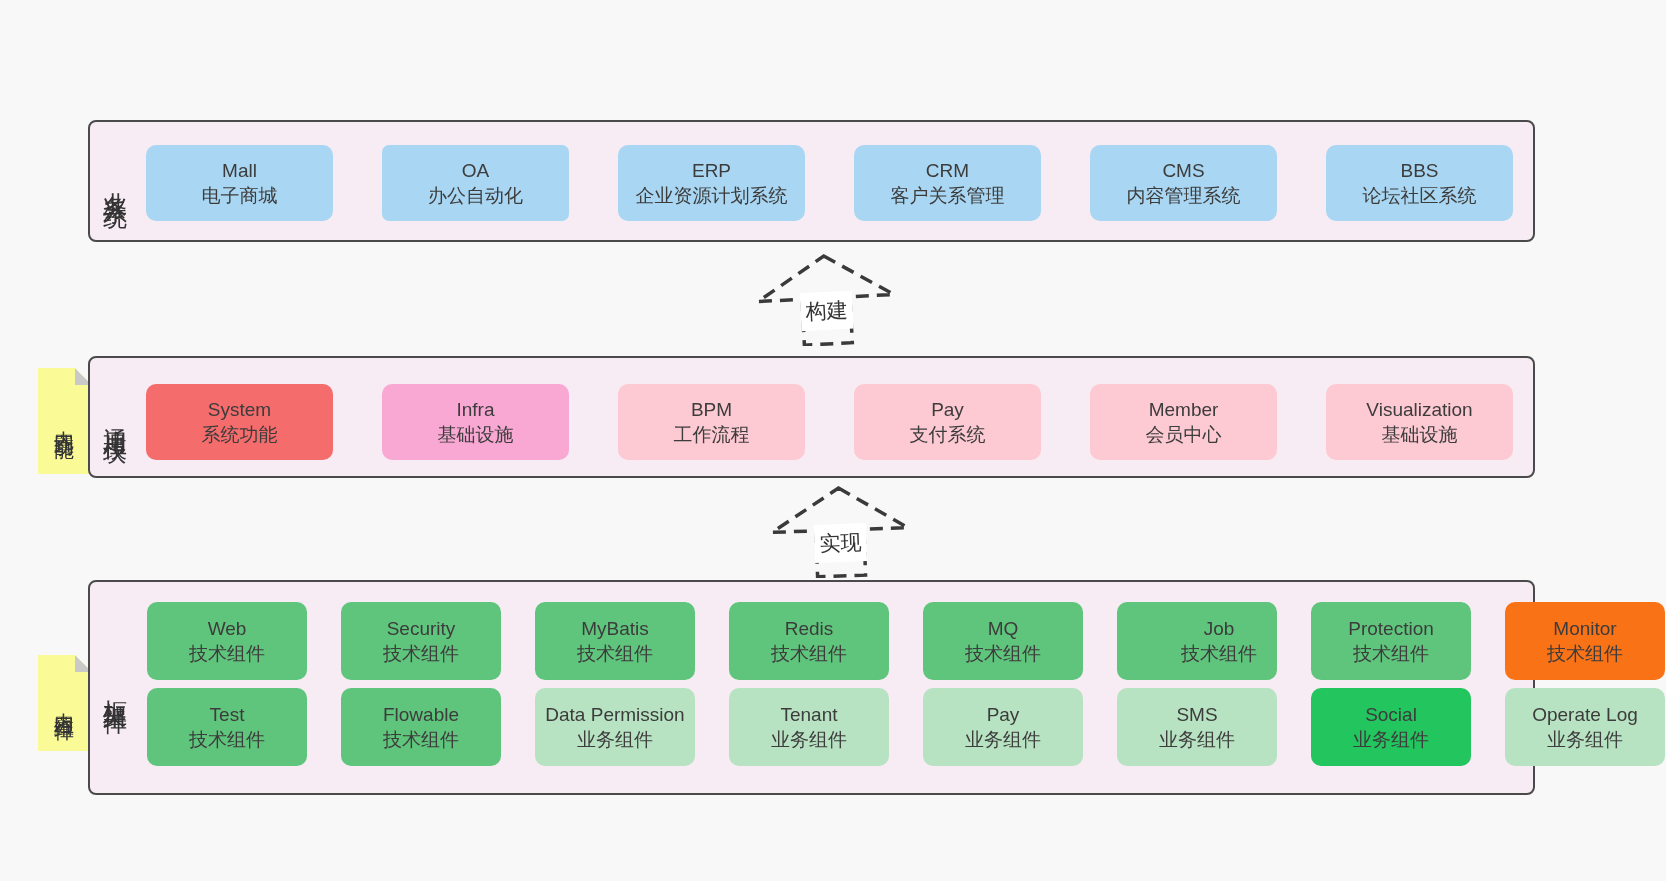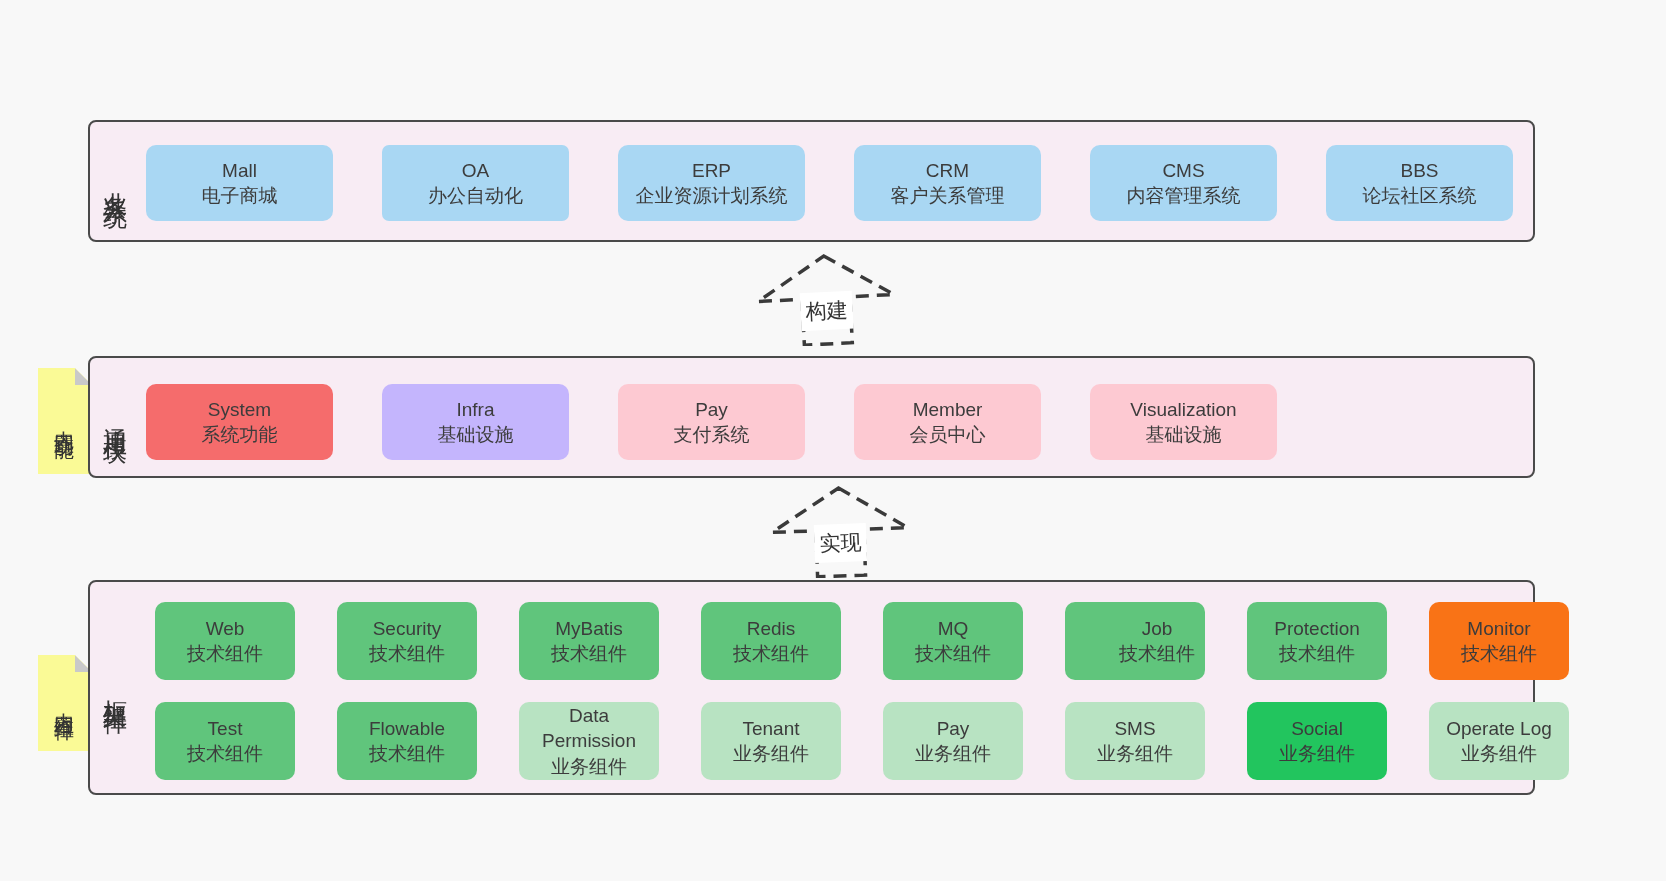--- a/index.html
+++ b/index.html
@@ -20,30 +20,30 @@
     writing-mode:vertical-rl; text-orientation:upright;
     font-size:24px; letter-spacing:4px; color:#333;
   }
 
   .boxrow { position:absolute; display:flex; }
   .row6  { left:56px; gap:49px; }
   #row-business { top:23px; }
   #row-modules  { top:26px; }
   .row8  { left:57px; gap:34px; }
   #row-comp-1 { top:20px; }
-  #row-comp-2 { top:120px; }
+  #row-comp-2 { top:106px; }
 
   .box {
     border-radius:10px; box-sizing:border-box;
     display:flex; flex-direction:column; align-items:center; justify-content:center;
     text-align:center; color:#3c3c3c; font-size:19px; line-height:1.32;
     padding:2px 4px;
   }
   .row6 .box { width:187px; height:76px; }
-  .row8 .box { width:140px; height:78px;margin-left:8px; }
+  .row8 .box { width:160px; height:78px; }
 
   .note {
     position:absolute; left:38px; width:54px;
     background:#fafa96;
     clip-path:polygon(0 0, calc(100% - 17px) 0, 100% 17px, 100% 100%, 0 100%);
     display:flex; align-items:center; justify-content:center;
     writing-mode:vertical-rl; text-orientation:upright;
     font-size:20px; letter-spacing:3px; color:#333;
   }
   #note-modules    { top:368px; height:106px; }
@@ -114,23 +114,27 @@
     </g>
   </svg>
 
   <section class="panel" id="panel-modules">
     <div class="vlabel">通用模块</div>
     <div class="boxrow row6" id="row-modules">
         <div class="box" style="background: rgb(245, 108, 108);">
           <div>System</div>
           <div>系统功能</div>
         </div>
-        <div class="box" style="background: #c4b5fd;">
+        <div class="box" style="background: #f9a8d4;">
           <div>Infra</div>
           <div>基础设施</div>
+        </div>
+        <div class="box" style="background: rgb(253, 201, 210);">
+          <div>BPM</div>
+          <div>工作流程</div>
         </div>
         <div class="box" style="background: rgb(253, 201, 210);">
           <div>Pay</div>
           <div>支付系统</div>
         </div>
         <div class="box" style="background: rgb(253, 201, 210);">
           <div>Member</div>
           <div>会员中心</div>
         </div>
         <div class="box" style="background: rgb(253, 201, 210); text-align: center;">

